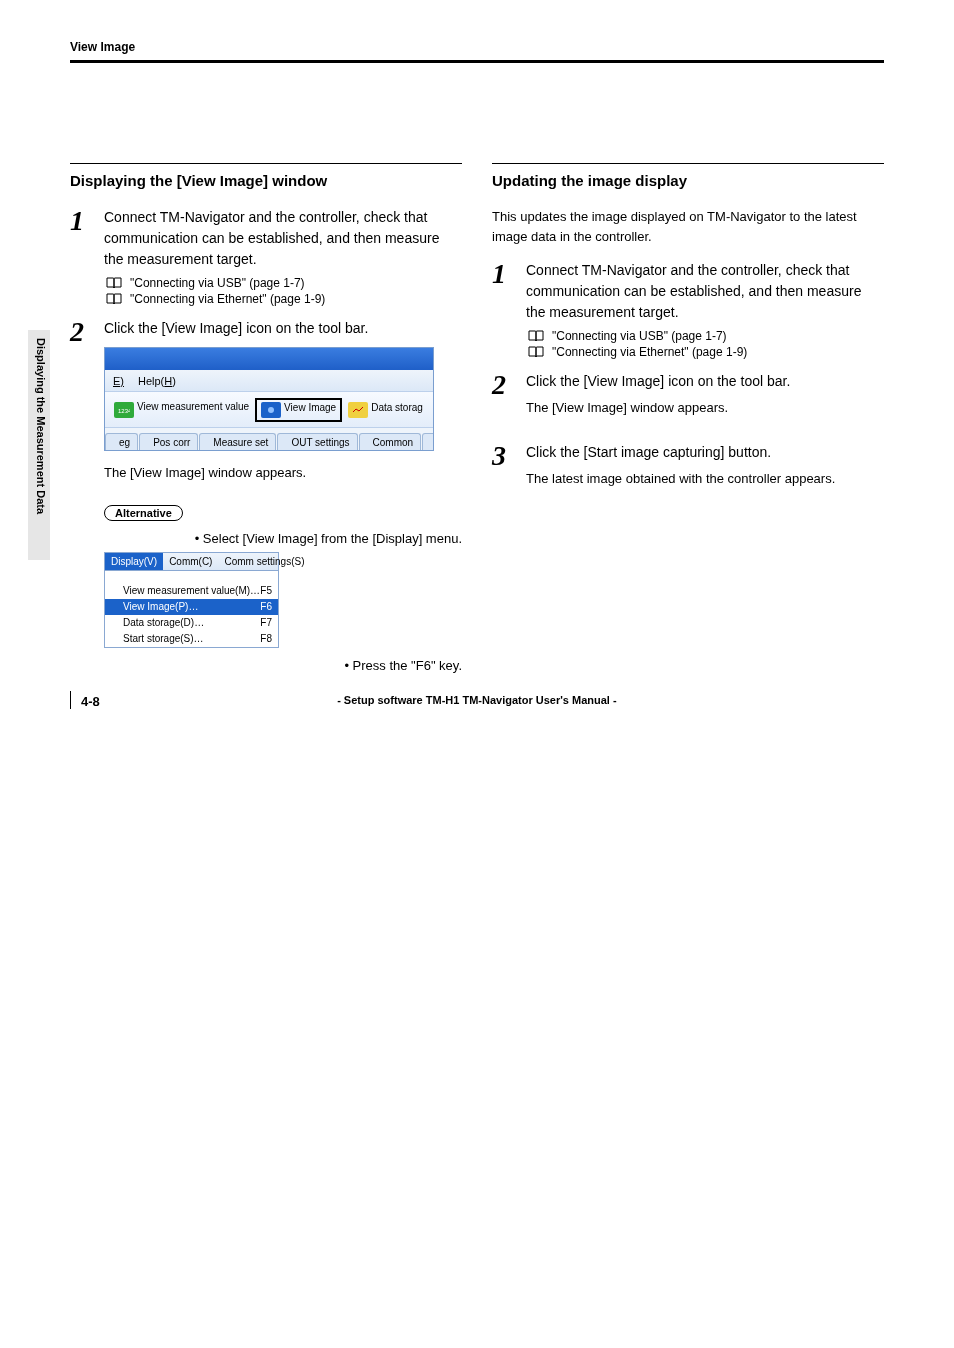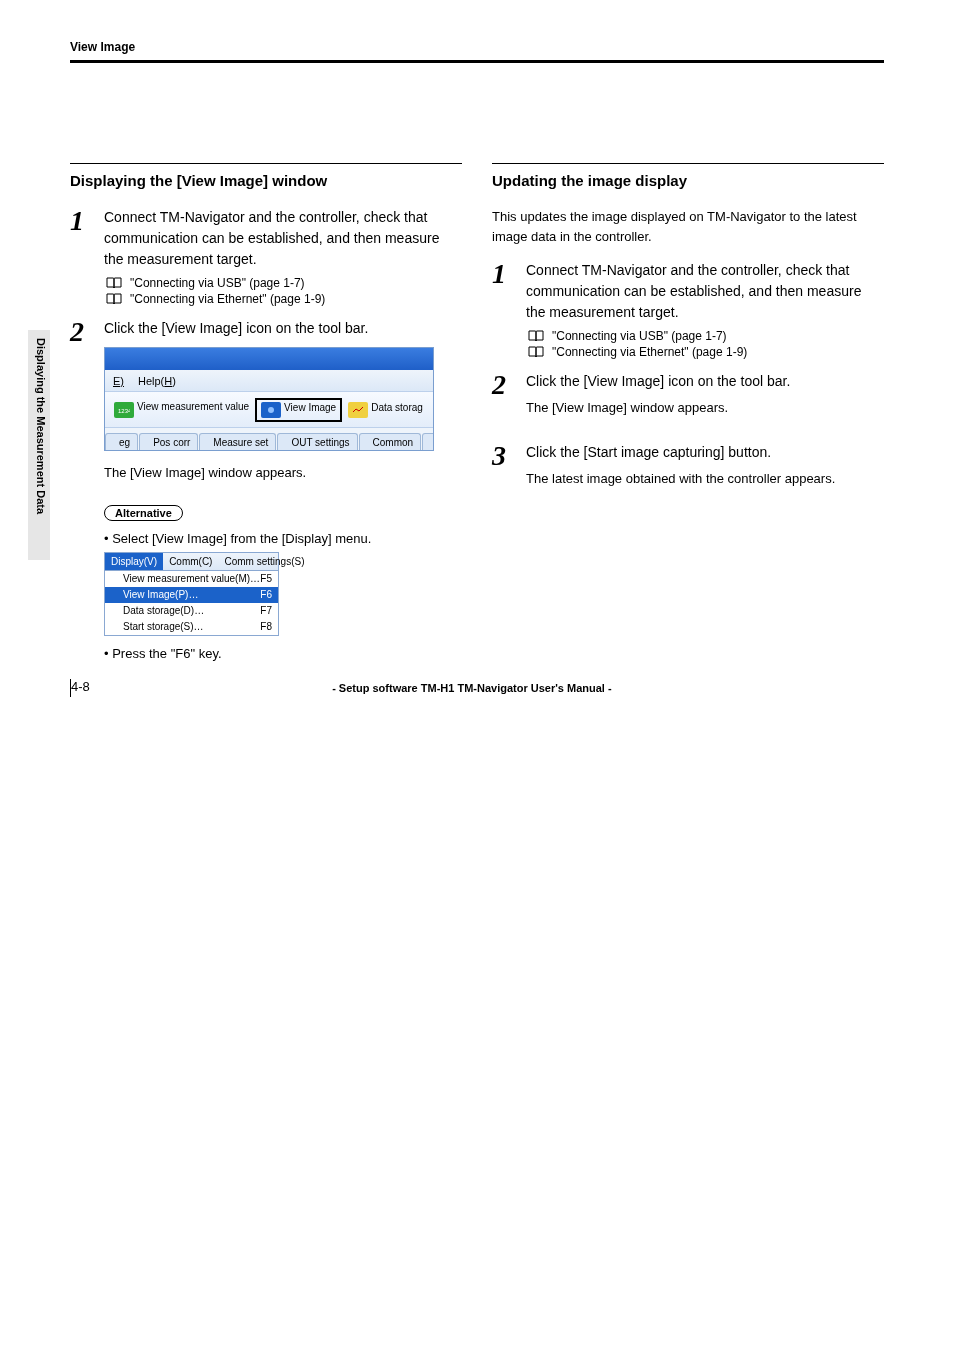--- a/index.html
+++ b/index.html
@@ -99,20 +99,21 @@
     border: 1px solid #000;
     border-radius: 10px;
     padding: 1px 10px;
     font-size: 11px;
     font-weight: bold;
     margin: 8px 0 6px 0;
   }
   .bullet-line {
     font-size: 13px;
     margin: 4px 0;
+    text-align: right;
   }
 
   
   .toolbar-shot {
     width: 330px;
     border: 1px solid #7a9ecf;
     font-family: Tahoma, Arial, sans-serif;
     font-size: 11px;
     margin: 8px 0 12px 0;
   }
@@ -194,21 +195,21 @@
     border-bottom: 1px solid #8aa8d2;
   }
   .menu-top-item {
     padding: 3px 6px;
     white-space: nowrap;
   }
   .menu-top-item.active {
     background: #1b62c9;
     color: #fff;
   }
-  .menu-list { background: #fff; }
+  .menu-list { background: #fff; margin-top: 12px; }
   .menu-row {
     display: flex;
     justify-content: space-between;
     align-items: center;
     padding: 2px 6px 2px 18px;
     height: 16px;
   }
   .menu-row.sel {
     background: #1b62c9;
     color: #fff;
@@ -397,20 +398,20 @@
         <div class="step-num">3</div>
         <div class="step-body">
           <div class="step-title">Click the [Start image capturing] button.</div>
           <div class="body-text" style="margin-top:2px;">The latest image obtained with the controller appears.</div>
         </div>
       </div>
     </div>
   </div>
 
   <div class="footer">
-    <div style="display:flex;align-items:flex-start;">
+    <div style="display:flex;align-items:flex-end;gap:10px;font-weight:bold;">
       <span class="footer-sep"></span>
       <span class="page-num">4-8</span>
     </div>
     <span class="footer-title">- Setup software TM-H1 TM-Navigator User's Manual -</span>
     <span style="width:30px;"></span>
   </div>
 </div>
 
 </body></html>

